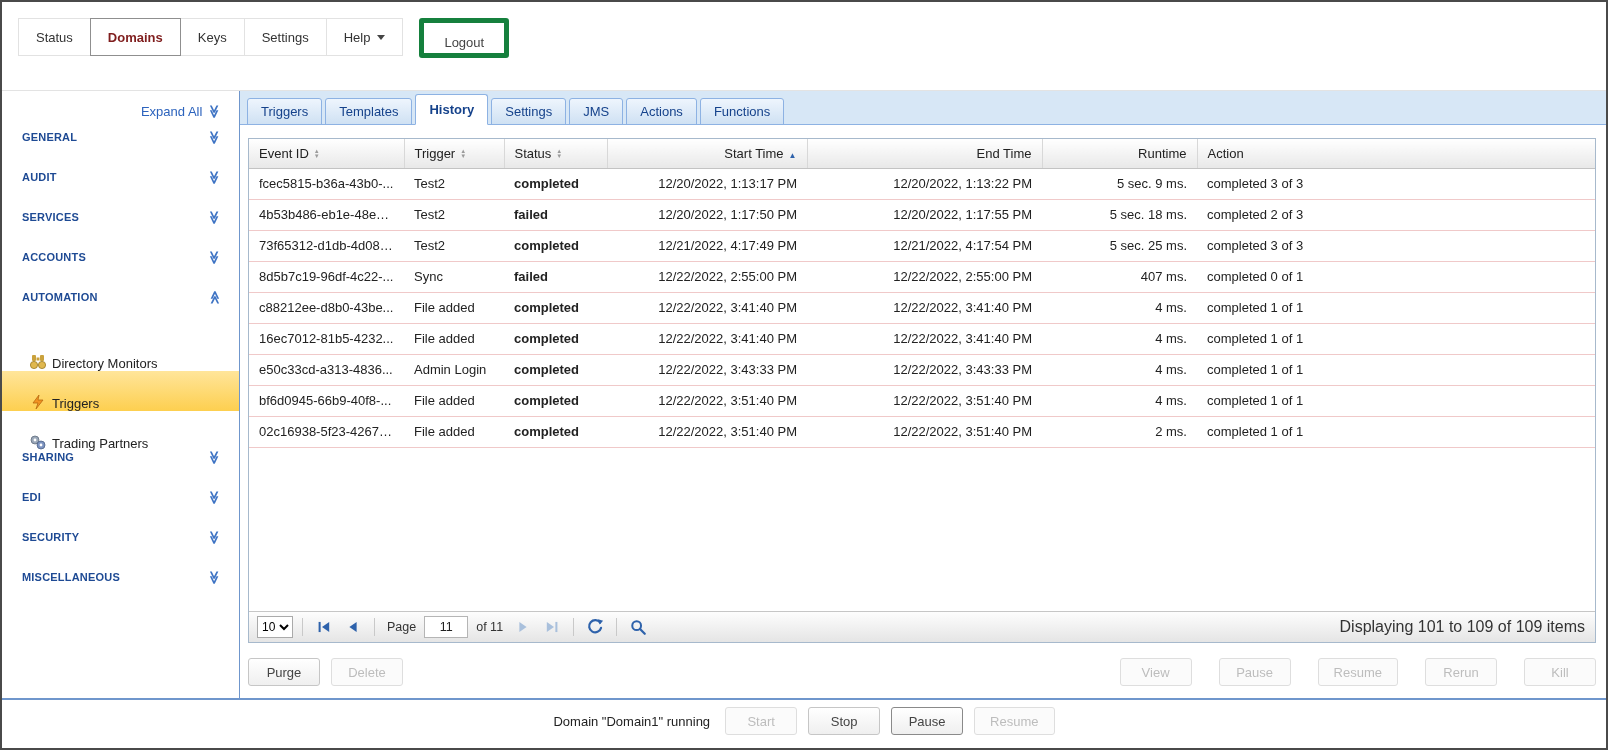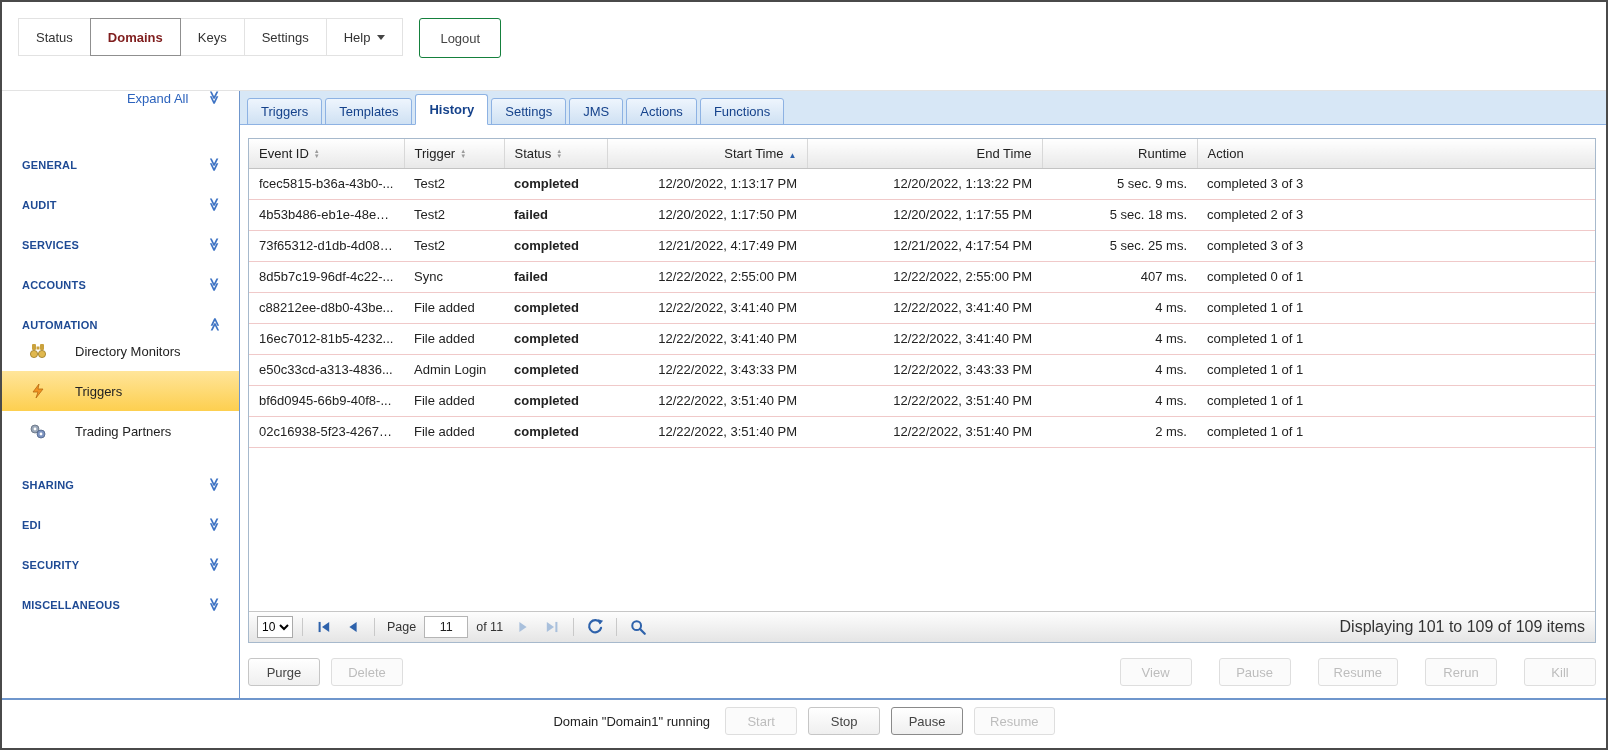--- a/index.html
+++ b/index.html
@@ -12,33 +12,33 @@
   
   .topbar { flex:0 0 88px; display:flex; align-items:flex-start; padding:16px 16px 0; background:#fff; }
   .topnav { display:flex; }
   .navbtn { height:38px; padding:0 17px; display:flex; align-items:center; gap:7px; background:#fff; border:1px solid #e2e2e2; font-size:13px; color:#333; cursor:pointer; margin-left:-1px; position:relative; }
   .navbtn:first-child { margin-left:0; }
   .navbtn.active { border-color:#8f8f8f; font-weight:bold; z-index:2; color:#7f1d1d; }
   .caret { width:0; height:0; border-left:4px solid transparent; border-right:4px solid transparent; border-top:5px solid #444; }
   .logininfo { margin-left:auto; text-align:right; padding-top:5px; }
   .logininfo .l1 { font-size:13px; color:#222; }
   .logininfo .l2 { font-size:11px; color:#8d8d8d; margin-top:4px; }
-  .logoutbtn { margin-left:16px; height:40px; padding:12px 20px; border:1px solid #15803d; border-radius:3px; background:#fff; font-size:13px; color:#444; cursor:pointer; }
+  .logoutbtn { margin-left:16px; height:40px; padding:12px 20px; border:5px solid #15803d; border-radius:3px; background:#fff; font-size:13px; color:#444; cursor:pointer; }
 
   
   .bodyrow { flex:1; display:flex; min-height:0; border-top:1px solid #e3e3e3; }
 
   
   .sidebar { flex:0 0 238px; border-right:1px solid var(--panel-border,#6f96cc); background:#fff; overflow:hidden; }
-  .expandall { height:40px; display:flex; align-items:flex-start; justify-content:flex-end; gap:20px; padding-right:17px; color:#2c63bd; font-size:13px; cursor:pointer; }
+  .expandall { height:40px; display:flex; align-items:center; justify-content:flex-end; gap:6px; padding-right:17px; color:#2c63bd; font-size:13px; cursor:pointer; }
   .chev { display:inline-block; color:#3f74c4; font-size:13px; font-weight:bold; transform:rotate(90deg); line-height:1; }
   .chev.up { transform:rotate(-90deg); }
-  .secrow { height:40px; display:flex; align-items:flex-end; justify-content:space-between; padding:0 17px 0 20px; cursor:pointer;gap:48px; }
+  .secrow { height:40px; display:flex; align-items:flex-start; justify-content:space-between; padding:0 17px 0 20px; cursor:pointer;gap:48px; }
   .seclabel { font-size:11px; font-weight:bold; color:#1e4a94; letter-spacing:.2px; }
-  .childrow { height:40px; display:flex; align-items:center; gap:28px; padding-left:27px; font-size:13px; color:#222; cursor:pointer; }
+  .childrow { height:40px; display:flex; align-items:flex-end; gap:5px; padding-left:27px; font-size:13px; color:#222; cursor:pointer; }
   .childrow.selected { background:linear-gradient(var(--selected-item-top,#ffe59a), var(--selected-item-bottom,#fdcf4f)); }
   .itemicon { width:18px; height:18px; flex:none; }
 
   
   .main { flex:1; display:flex; flex-direction:column; min-width:0; background:#fff; }
   .tabstrip { flex:0 0 34px; background:var(--tab-strip-bg,#d7e7f6); border-bottom:1px solid var(--tab-border,#8db2e3); display:flex; align-items:flex-end; gap:3px; padding-left:7px; }
   .tab { height:27px; margin-bottom:-1px; display:flex; align-items:center; padding:0 13px; border:1px solid var(--tab-border,#8db2e3); border-radius:3px 3px 0 0; background:linear-gradient(#eef5fd,#cfe1f3); color:var(--navy,#15428b); font-size:13px; cursor:pointer; }
   .tab.active { height:31px; background:#fff; border-bottom-color:#fff; font-weight:bold; }
 
   .gridpanel { flex:1; min-height:0; margin:13px 10px 0 8px; border:1px solid #a7b9cc; display:flex; flex-direction:column; background:#fff; }

